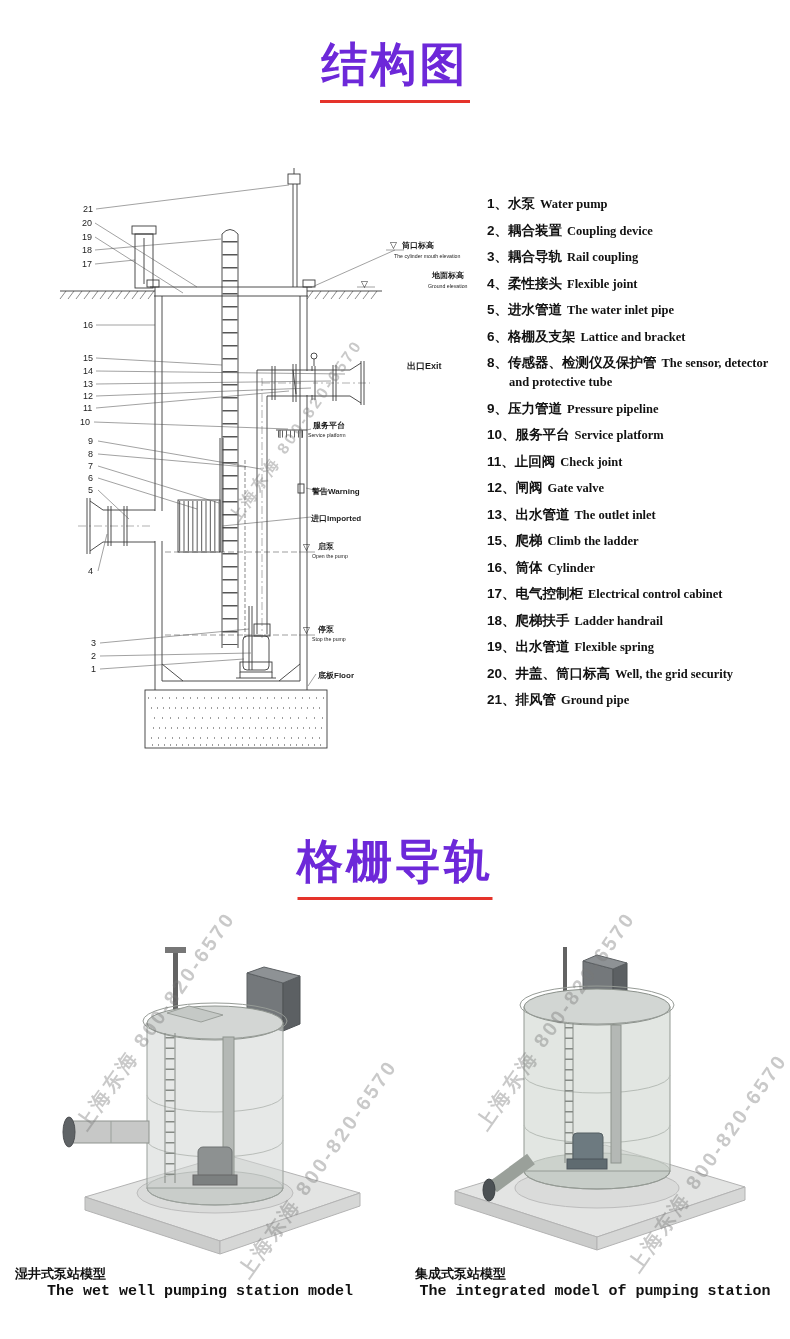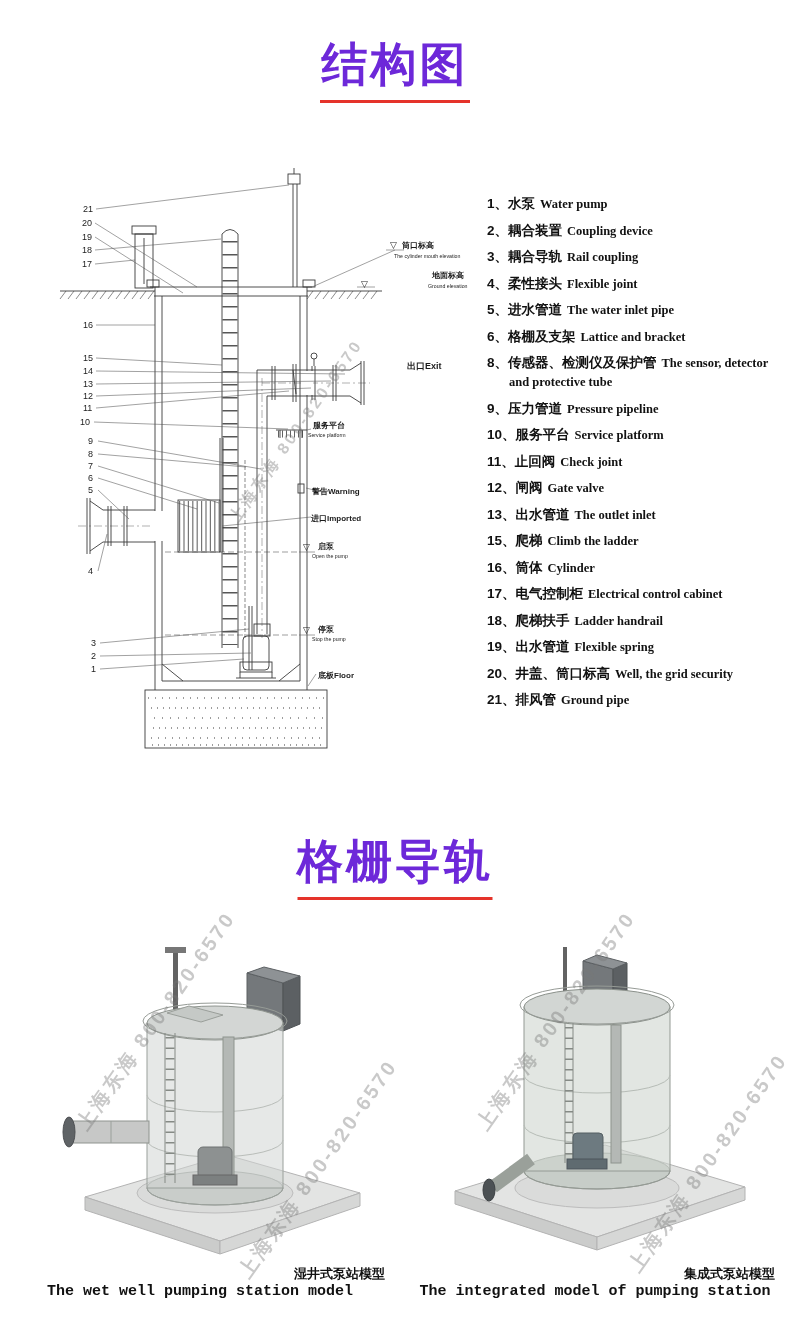--- a/index.html
+++ b/index.html
@@ -21,21 +21,21 @@
   .drawing svg { display:block; }
   svg text { font-family:"Liberation Sans", sans-serif; fill:#1c1c1c; }
   .t-num { font-size:9px; }
   .t-cn  { font-size:8px; font-weight:700; }
   .t-en  { font-size:5.2px; }
   .t-big { font-size:9px; font-weight:700; }
   .t-lvl { font-size:9px; }
 
   
   .model-fig { position:absolute; }
-  .model-cap-cn { position:absolute; width:100%; text-align:right; top:1265px;
+  .model-cap-cn { position:absolute; width:100%; text-align:left; top:1265px;
                   font-size:13px; font-weight:700; }
   .model-cap-en { position:absolute; width:100%; text-align:center; top:1283px;
                   font-size:15px; font-weight:700; font-family:"Liberation Mono", monospace; }
   .cap-wrap-left  { position:absolute; left:15px;  width:370px; top:0; height:0; }
   .cap-wrap-right { position:absolute; left:415px; width:360px; top:0; height:0; }
 
   
   .wm { position:absolute; transform:rotate(-55deg); transform-origin:0 0;
         font-size:20px; font-weight:700; letter-spacing:3px; white-space:nowrap;
         color:rgba(120,120,120,0.40); pointer-events:none; }

